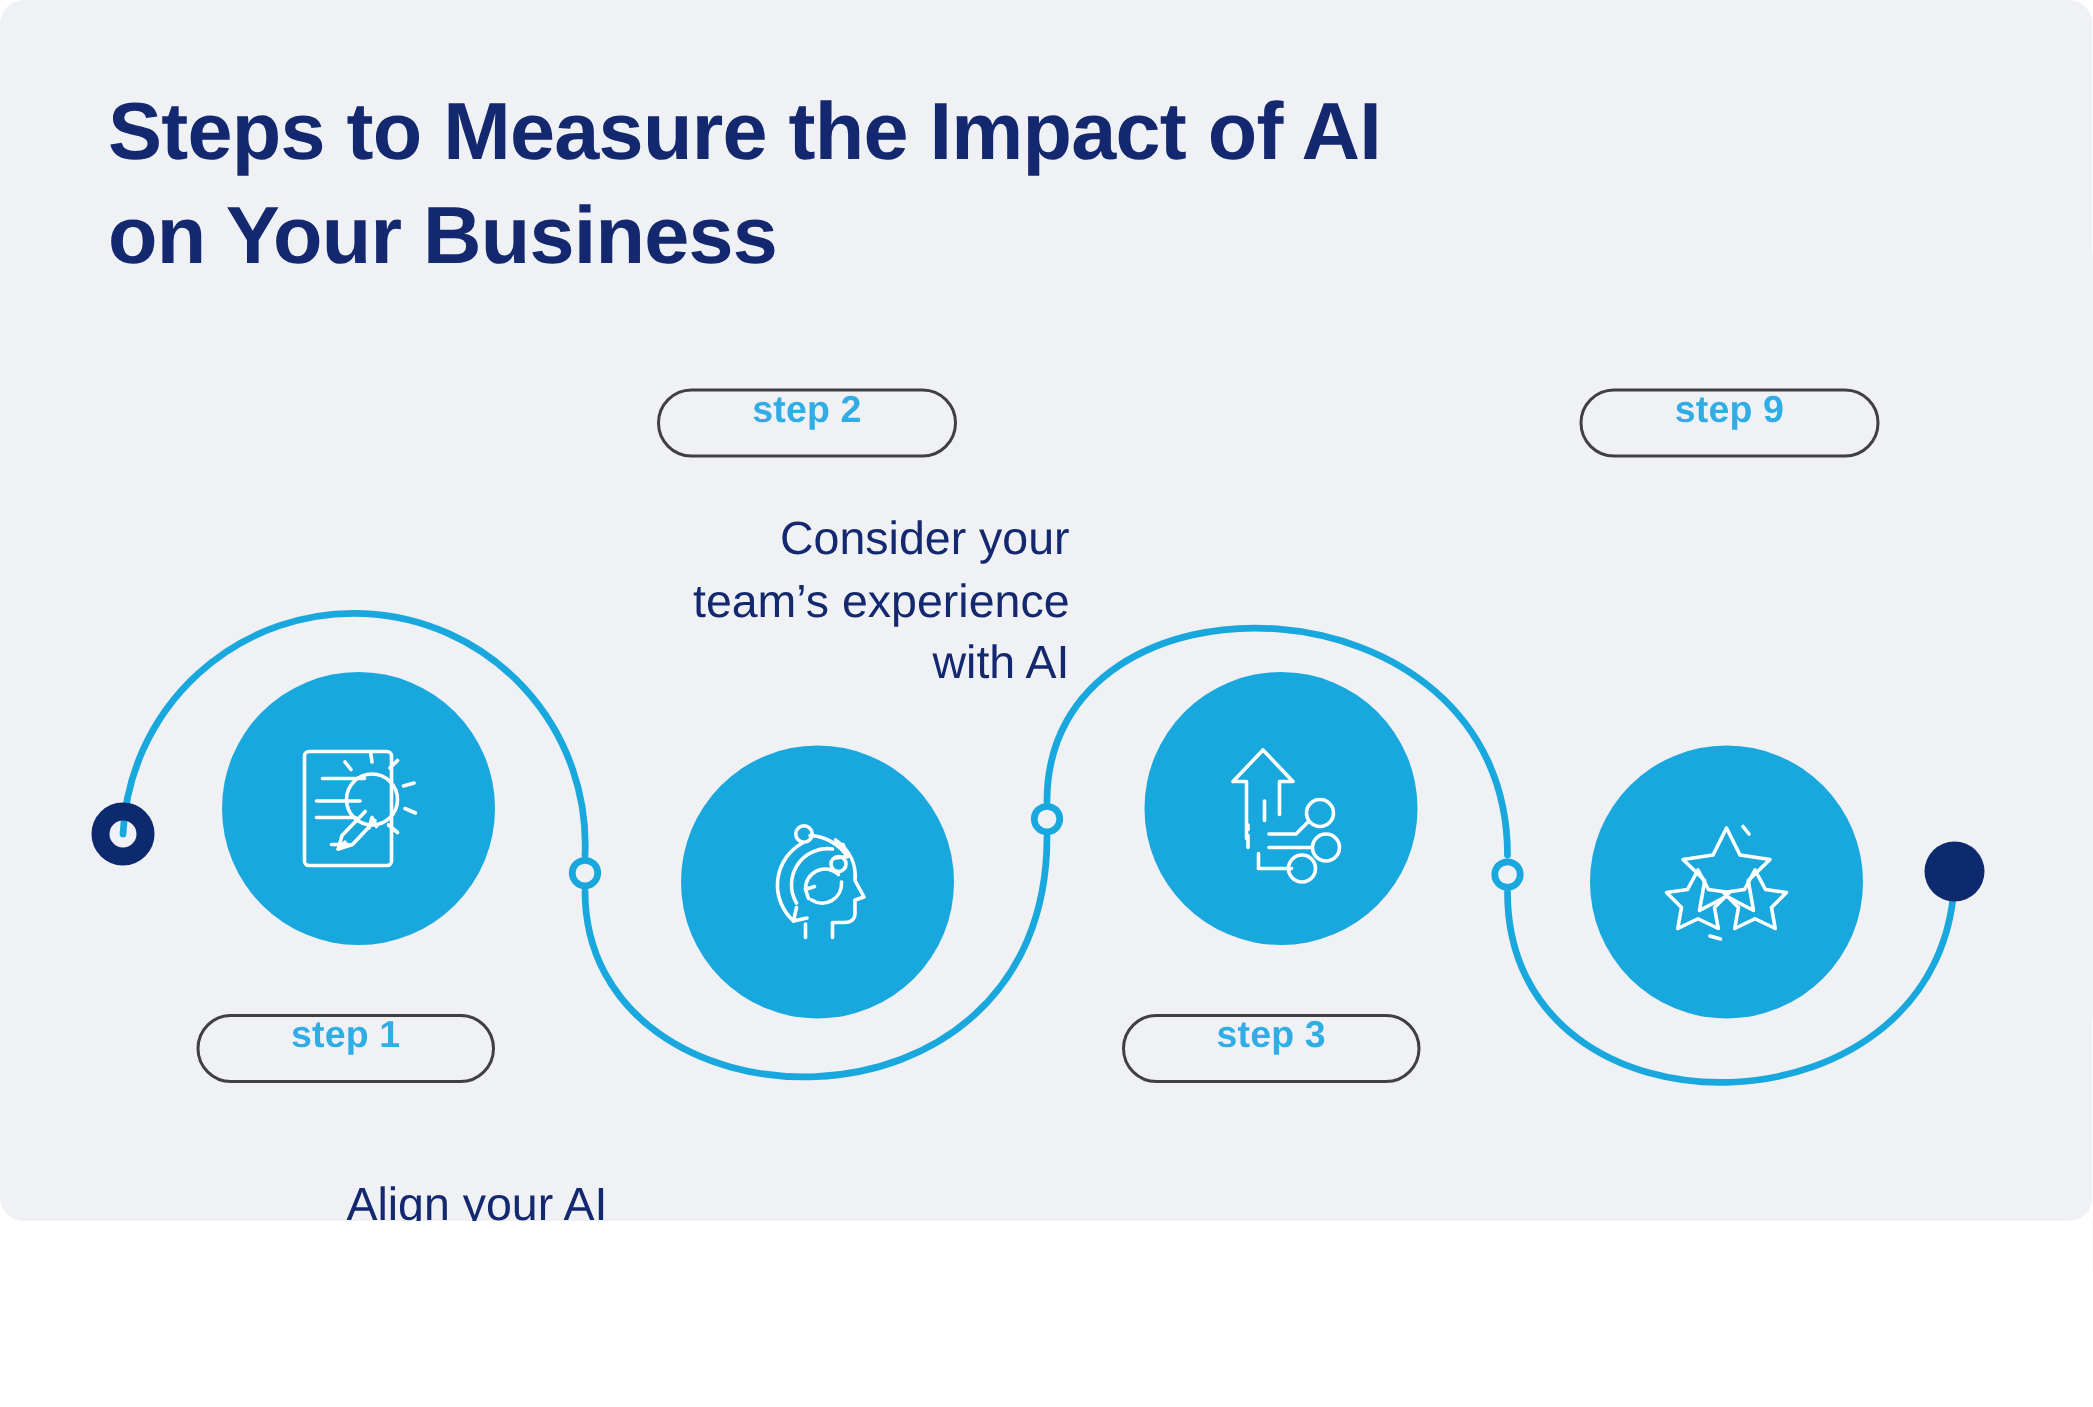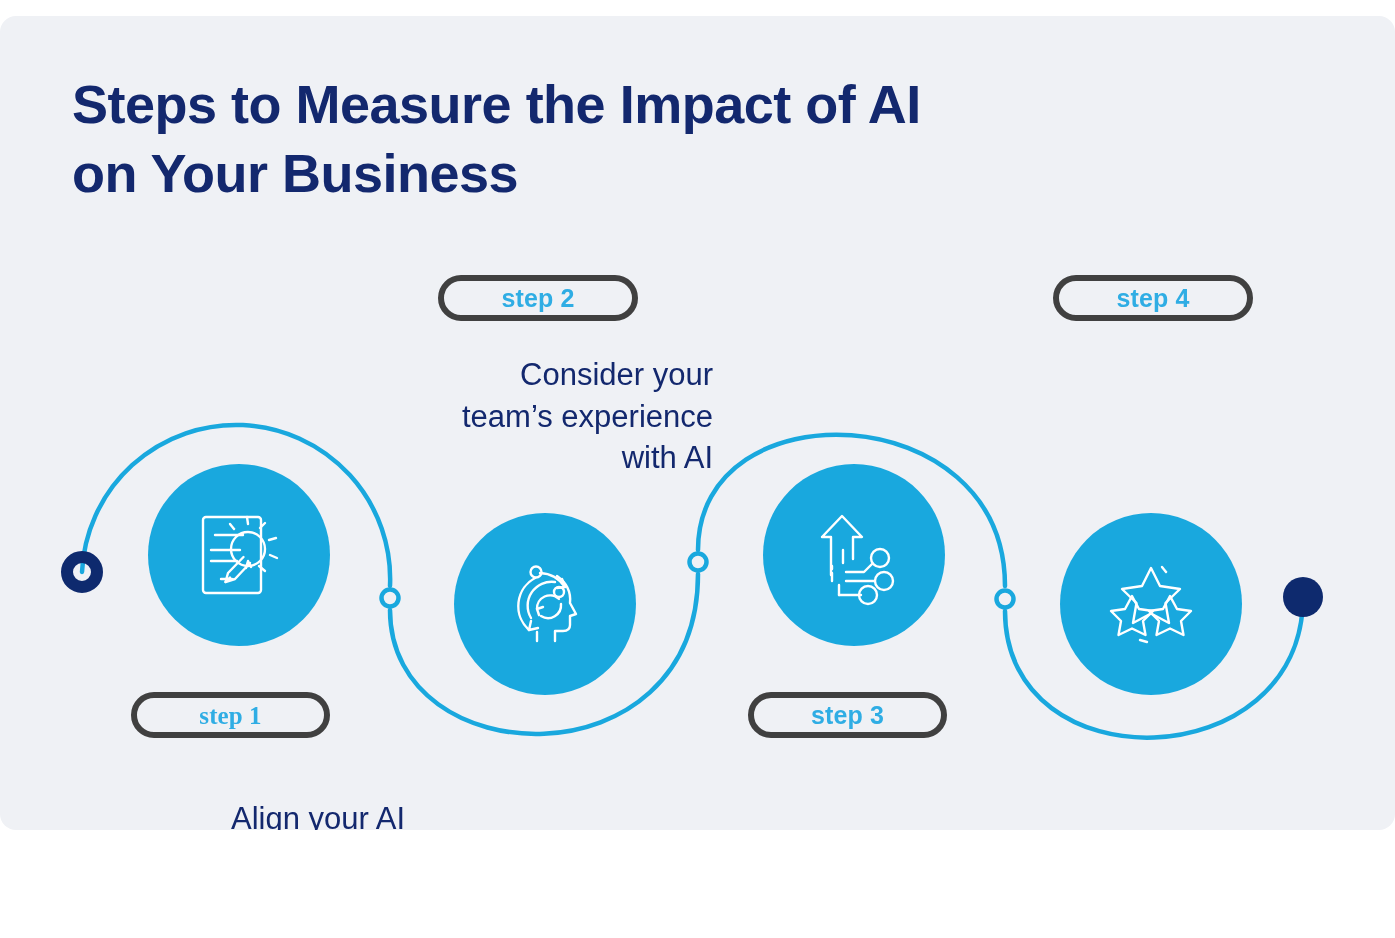--- a/index.html
+++ b/index.html
@@ -8,21 +8,20 @@
     background: #ffffff;
   }
   #canvas {
     position: relative;
     width: 1395px;
     height: 814px;
     background: #eff1f5;
     border-radius: 16px;
     overflow: hidden;
     font-family: "Liberation Sans", sans-serif;
-    margin-top: 16px;
   }
 
   
   #title {
     position: absolute;
     left: 72px;
     top: 54px;
     width: 1120px;
     font-size: 54px;
     font-weight: 700;
@@ -49,24 +48,24 @@
     display: flex;
     align-items: center;
     justify-content: center;
   }
   .icon-circle svg { display: block; }
 
   
   .step-badge {
     position: absolute;
     height: 46px;
-    border: 6px solid #404040;
+    border: 2px solid #404040;
     border-radius: 23px;
     display: flex;
-    align-items: center;
+    align-items: flex-start;
     justify-content: center;
     box-sizing: border-box;
     background: transparent;
   }
   .step-badge span {
     font-size: 25px;
     font-weight: 700;
     color: #2fade4;
     letter-spacing: 0.1px;
     line-height: 1;
@@ -128,21 +127,21 @@
 
       <line x1="73" y1="25" x2="78" y2="20"></line>
       <line x1="82" y1="37" x2="89" y2="35"></line>
       <line x1="83" y1="52" x2="90" y2="55"></line>
       <line x1="61" y1="21" x2="60" y2="14"></line>
       <line x1="72" y1="63" x2="78" y2="68"></line>
       <line x1="47" y1="26" x2="43" y2="21"></line>
     </svg>
   </div>
 
-  <div class="step-badge" style="left:131px; top:676px; width:199px;font-family:Liberation Serif, serif;">
+  <div class="step-badge" style="left:131px; top:676px; width:199px;">
     <span>step 1</span>
   </div>
 
   <div class="step-text" style="left:55px; top:782px; width:350px;">Align your AI
 goals and KPIs</div>
 
   <div class="step-badge" style="left:438px; top:259px; width:200px;">
     <span>step 2</span>
   </div>
 
@@ -190,21 +189,21 @@
       <circle cx="66" cy="92" r="9"></circle>
     </svg>
   </div>
 
   <div class="step-badge" style="left:748px; top:676px; width:199px;">
     <span>step 3</span>
   </div>
 
 
   <div class="step-badge" style="left:1053px; top:259px; width:200px;">
-    <span>step 4</span>
+    <span>step 9</span>
   </div>
 
 
   <div class="icon-circle" style="left:1060px; top:497px; width:182px; height:182px; background:#19a8de;">
     <svg width="104" height="104" viewBox="0 0 104 104" fill="none" stroke="#ffffff" stroke-width="2.4" stroke-linecap="round" stroke-linejoin="round">
 
       <path d="M52 16 L61 34 L81 37 L66.5 51 L70 71 L52 61.5 L34 71 L37.5 51 L23 37 L43 34 Z"></path>
 
       <path d="M33 44 L40 57 L54 59 L44 69 L46.5 83 L33 76.5 L19.5 83 L22 69 L12 59 L26 57 Z"></path>
 

